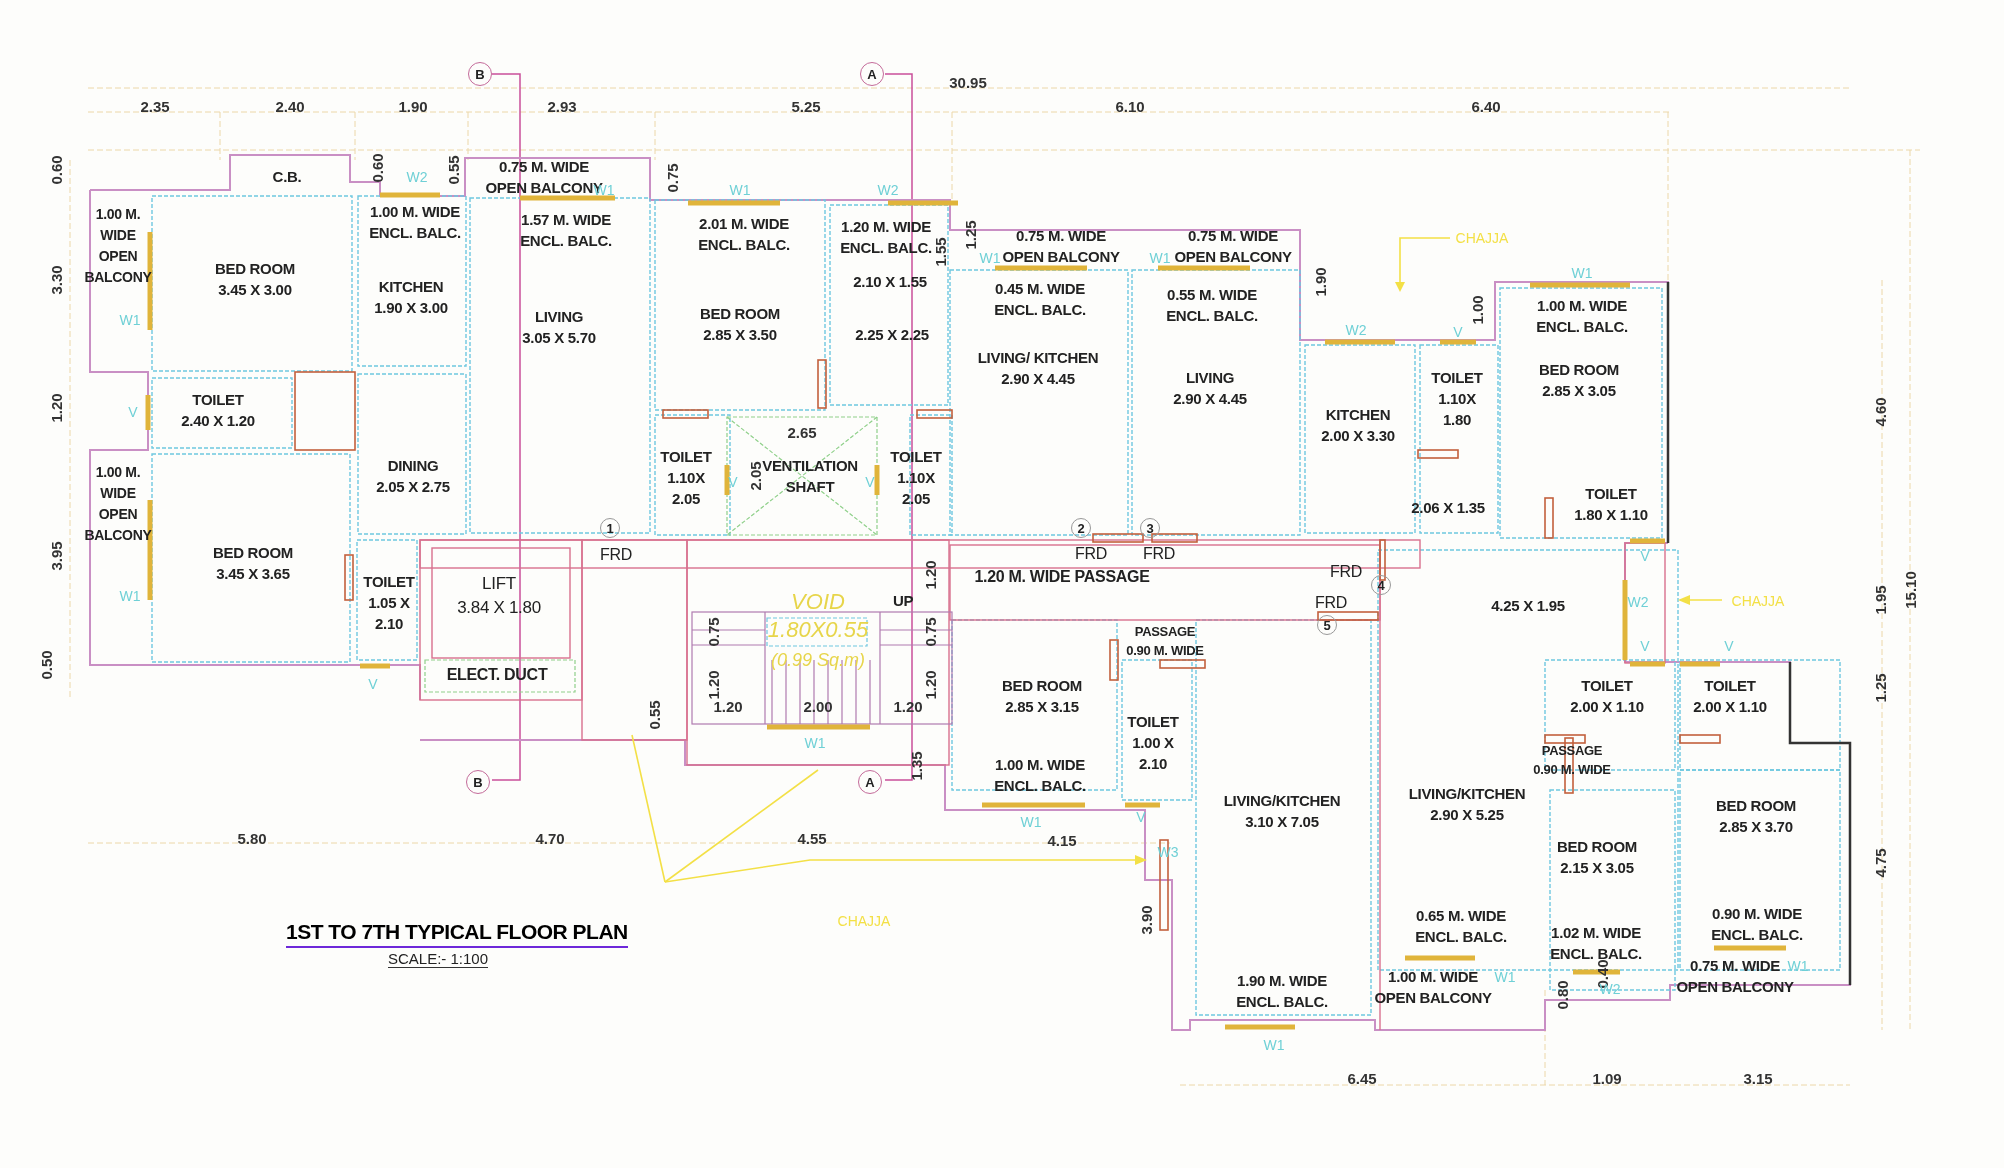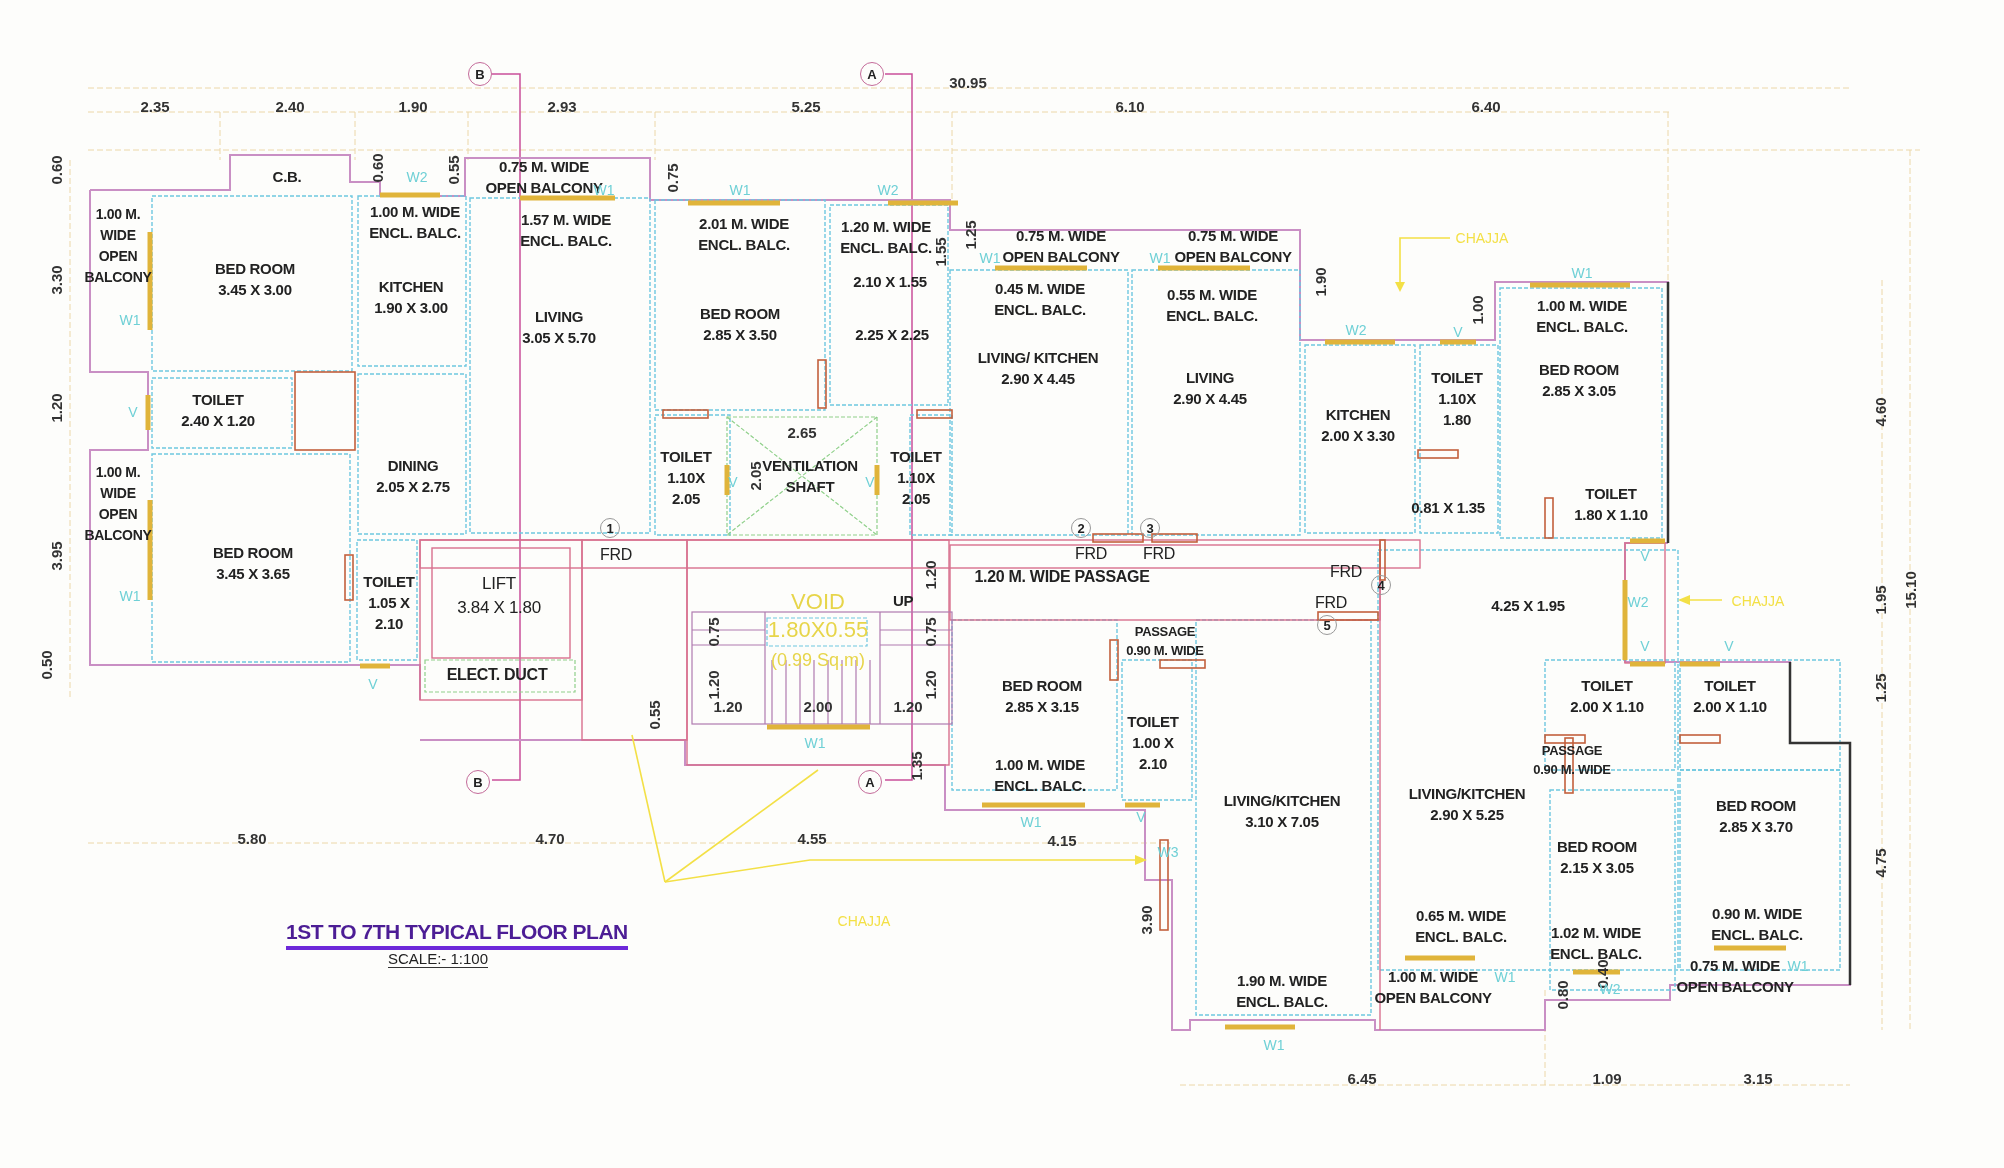--- a/index.html
+++ b/index.html
@@ -3,24 +3,24 @@
 <meta charset="utf-8">
 <style>
   html,body{margin:0;padding:0;background:#fdfdfb;}
   body{width:2004px;height:1168px;overflow:hidden;position:relative;font-family:"Liberation Sans",sans-serif;}
   #plan{position:absolute;left:0;top:0;width:2004px;height:1168px;}
   .lbl{position:absolute;font-family:"Liberation Sans",sans-serif;font-weight:bold;color:#222;font-size:15px;line-height:21px;text-align:center;white-space:pre;transform:translate(-50%,-50%);letter-spacing:-0.3px;transform-origin:center;}
   .dim{position:absolute;font-family:"Liberation Sans",sans-serif;font-weight:bold;color:#333;font-size:15px;transform:translate(-50%,-50%);white-space:nowrap;}
   .dim.v{transform:translate(-50%,-50%) rotate(-90deg);}
   .win{position:absolute;font-family:"Liberation Sans",sans-serif;color:#6fd0d6;font-size:14px;transform:translate(-50%,-50%);white-space:nowrap;}
   .chajja{position:absolute;font-family:"Liberation Sans",sans-serif;color:#f3e046;font-size:14px;transform:translate(-50%,-50%);white-space:nowrap;}
-  .void{position:absolute;font-family:"Liberation Sans",sans-serif;color:#e7d54a;font-size:22px;transform:translate(-50%,-50%);white-space:nowrap;text-align:left;}
+  .void{position:absolute;font-family:"Liberation Sans",sans-serif;color:#e7d54a;font-size:22px;transform:translate(-50%,-50%);white-space:nowrap;text-align:left;font-style:italic;}
   .grid-bubble{position:absolute;width:22px;height:22px;border:1.5px solid #c46b9a;border-radius:50%;font:bold 13px "Liberation Sans",sans-serif;color:#222;display:flex;align-items:center;justify-content:center;transform:translate(-50%,-50%);background:#fdfdfb;}
   .door-num{position:absolute;width:18px;height:18px;border:1px solid #999;border-radius:50%;font:bold 13px "Liberation Sans",sans-serif;color:#222;display:flex;align-items:center;justify-content:center;transform:translate(-50%,-50%);}
-  .title{position:absolute;left:286px;top:920px;font:bold 21px "Liberation Sans",sans-serif;color:#4c1d95;border-bottom:4px solid #6d28d9;padding-bottom:2px;letter-spacing:-0.5px;}
+  .title{position:absolute;left:286px;top:920px;font:bold 21px "Liberation Sans",sans-serif;color:#000000;border-bottom:2px solid #6d28d9;padding-bottom:2px;letter-spacing:-0.5px;}
   .scale{position:absolute;left:388px;top:950px;font:15px "Liberation Sans",sans-serif;color:#222;border-bottom:1.5px solid #333;}
 </style>
 </head>
 <body>
 
 <svg id="plan" viewBox="0 0 2004 1168" xmlns="http://www.w3.org/2000/svg">
 
   <g stroke="#ecd7a8" stroke-width="1" fill="none" stroke-dasharray="6 3">
     <line x1="88" y1="88" x2="1852" y2="88"></line>
     <line x1="88" y1="112" x2="1670" y2="112"></line>
@@ -303,21 +303,21 @@
 OPEN BALCONY</div>
 <div class="lbl" style="left:1212px;top:305px">0.55 M. WIDE
 ENCL. BALC.</div>
 <div class="lbl" style="left:1210px;top:388px">LIVING
 2.90 X 4.45</div>
 <div class="lbl" style="left:1358px;top:425px">KITCHEN
 2.00 X 3.30</div>
 <div class="lbl" style="left:1457px;top:398px">TOILET
 1.10X
 1.80</div>
-<div class="lbl" style="left:1448px;top:507px">0.81 X 1.35</div>
+<div class="lbl" style="left:1448px;top:507px">2.06 X 1.35</div>
 <div class="lbl" style="left:1582px;top:316px">1.00 M. WIDE
 ENCL. BALC.</div>
 <div class="lbl" style="left:1579px;top:380px">BED ROOM
 2.85 X 3.05</div>
 <div class="lbl" style="left:1611px;top:504px">TOILET
 1.80 X 1.10</div>
 <div class="lbl" style="left:1062px;top:576px;font-size:16px">1.20 M. WIDE PASSAGE</div>
 <div class="lbl" style="left:616px;top:554px;font-weight:normal;font-size:16px">FRD</div>
 <div class="lbl" style="left:1091px;top:553px;font-weight:normal;font-size:16px">FRD</div>
 <div class="lbl" style="left:1159px;top:553px;font-weight:normal;font-size:16px">FRD</div>

